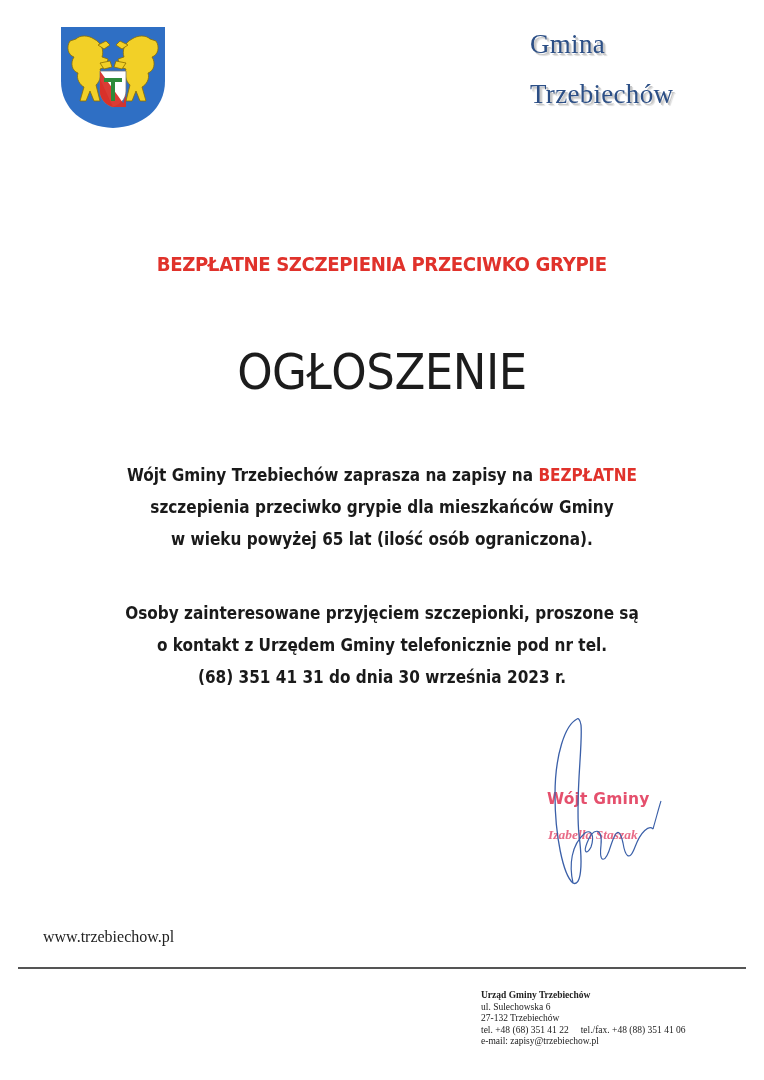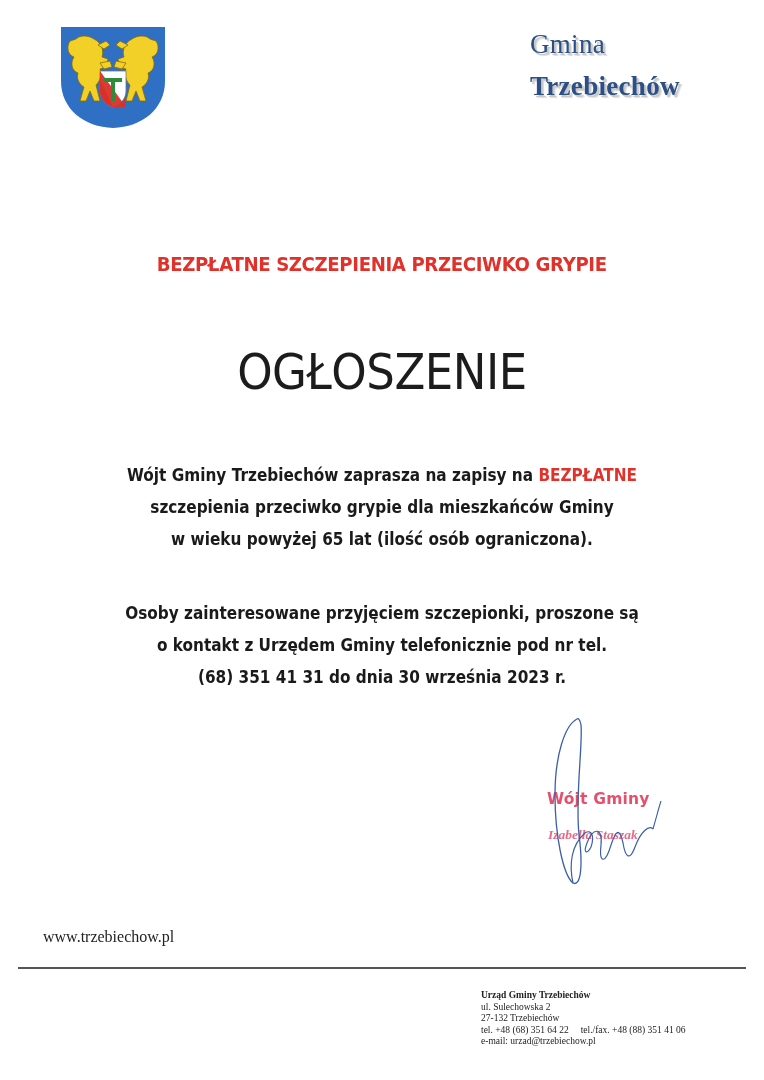--- a/index.html
+++ b/index.html
@@ -43,22 +43,21 @@
     }
     .wordmark .line1 {
       display: block;
       font-size: 27px;
       line-height: 32px;
     }
     .wordmark .line2 {
       display: block;
       font-size: 27px;
       line-height: 32px;
-      margin-top: 10px;
-      font-weight: bold;
+      margin-top: 18px;
     }
     
     .headline {
       position: absolute;
       left: 0;
       top: 253px;
       width: 764px;
       text-align: center;
       font-family: "DejaVu Sans", sans-serif;
       font-weight: bold;
@@ -234,19 +233,19 @@
       <path d="M128 114 C132 100 134 92 136 86" fill="none" stroke="#3a5fa8" stroke-width="1.1"></path>
     </svg>
   </div>
 
   <div class="footer-rule"></div>
 
   <div class="footer-website">www.trzebiechow.pl</div>
 
   <div class="footer-address">
     <span class="org">Urząd Gminy Trzebiechów</span>
-    <span class="addr-line">ul. Sulechowska 2</span>
+    <span class="addr-line">ul. Sulechowska 6</span>
     <span class="addr-line">27-132 Trzebiechów</span>
-    <span class="addr-line"><span>tel. +48 (68) 351 64 22</span><span class="gap"></span><span>tel./fax. +48 (88) 351 41 06</span></span>
-    <span class="addr-line">e-mail: urzad@trzebiechow.pl</span>
+    <span class="addr-line"><span>tel. +48 (68) 351 41 22</span><span class="gap"></span><span>tel./fax. +48 (88) 351 41 06</span></span>
+    <span class="addr-line">e-mail: zapisy@trzebiechow.pl</span>
   </div>
 
 </div>
 
 </body></html>

